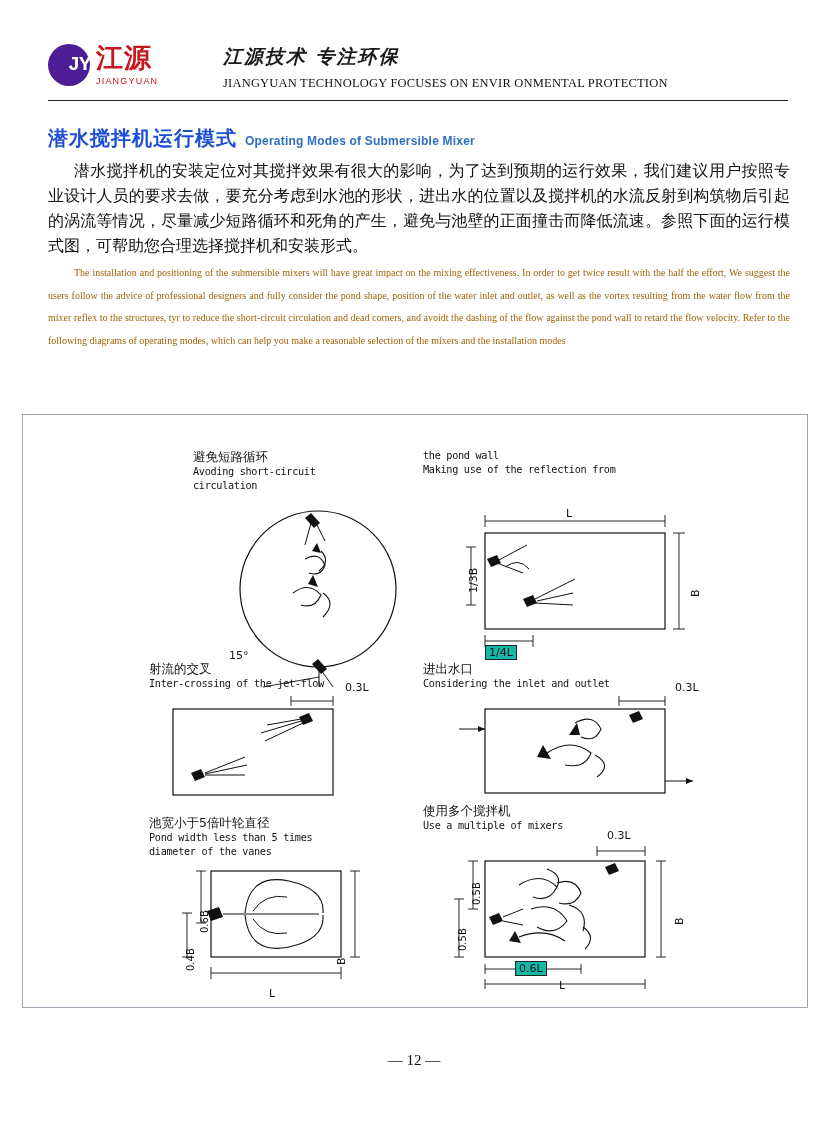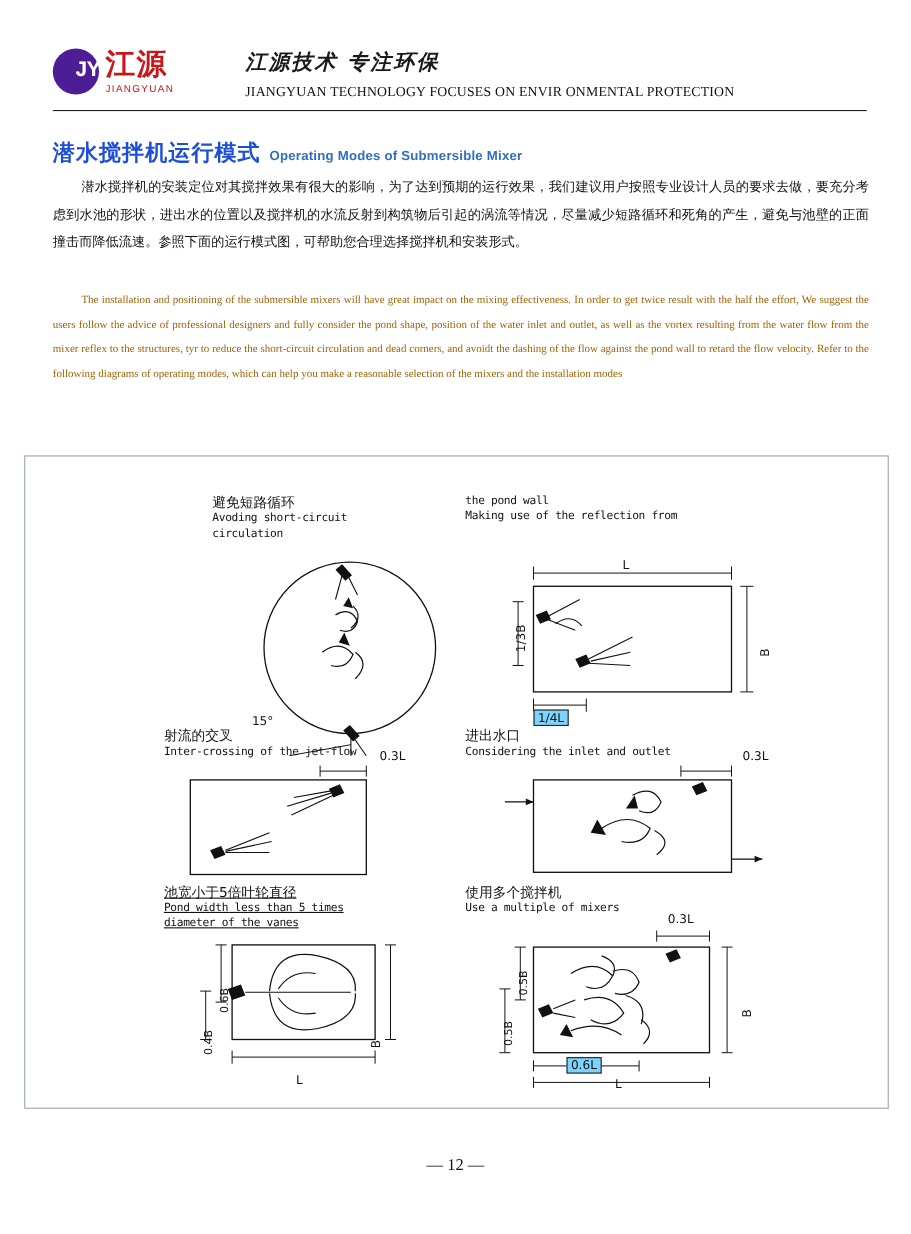--- a/index.html
+++ b/index.html
@@ -118,21 +118,21 @@
     letter-spacing: 0.2px;
   }
 
   
   .para-cn {
     position: absolute;
     left: 48px;
     top: 158px;
     width: 742px;
     font-family: "DejaVu Sans", sans-serif;
-    font-size: 12px;
+    font-size: 16px;
     line-height: 25px;
     text-indent: 26px;
     text-align: justify;
     color: #111111;
   }
   .para-en {
     position: absolute;
     left: 48px;
     top: 262px;
     width: 742px;
@@ -175,21 +175,21 @@
   .dimlabel {
     position: absolute;
     font-family: "DejaVu Sans", sans-serif;
     font-size: 11px;
     color: #111111;
     white-space: nowrap;
   }
   .dimlabel.boxed {
     border: 1px solid #222;
     padding: 0 3px;
-    background: #7dd3fc;
+    background: #14b8a6;
   }
   .rot {
     transform: rotate(-90deg);
     transform-origin: left top;
   }
   .footer-page {
     position: absolute;
     left: 0;
     top: 1052px;
     width: 828px;
@@ -335,21 +335,21 @@
 
         <path d="M152 28 q18 -10 26 6 q-6 14 -20 8" fill="none" stroke="#111" stroke-width="1.1"></path>
         <path d="M146 40 l8 -12 l3 12 z" fill="#111"></path>
         <path d="M124 58 q24 -16 44 0 q-6 16 -26 12" fill="none" stroke="#111" stroke-width="1.1"></path>
         <path d="M120 50 l8 14 l-14 -2 z" fill="#111"></path>
         <path d="M172 60 q18 10 2 22" fill="none" stroke="#111" stroke-width="1.1"></path>
       </svg>
       <div class="dimlabel" style="left:252px; top:20px;">0.3L</div>
     </div>
 
-    <div class="fig" style="left:126px; top:388px; width:280px; height:190px;text-decoration:underline;">
+    <div class="fig" style="left:126px; top:400px; width:280px; height:190px;">
       <div class="cap-cn">池宽小于5倍叶轮直径</div>
       <div class="cap-en">Pond width less than 5 times</div>
       <div class="cap-en">diameter of the vanes</div>
 
       <svg width="280" height="130" style="position:absolute; left:0; top:46px;">
         <rect x="62" y="10" width="130" height="86" fill="none" stroke="#111" stroke-width="1.2"></rect>
 
         <line x1="52" y1="10" x2="52" y2="62" stroke="#111" stroke-width="0.9"></line>
         <line x1="47" y1="10" x2="57" y2="10" stroke="#111" stroke-width="0.9"></line>
         <line x1="47" y1="62" x2="57" y2="62" stroke="#111" stroke-width="0.9"></line>

